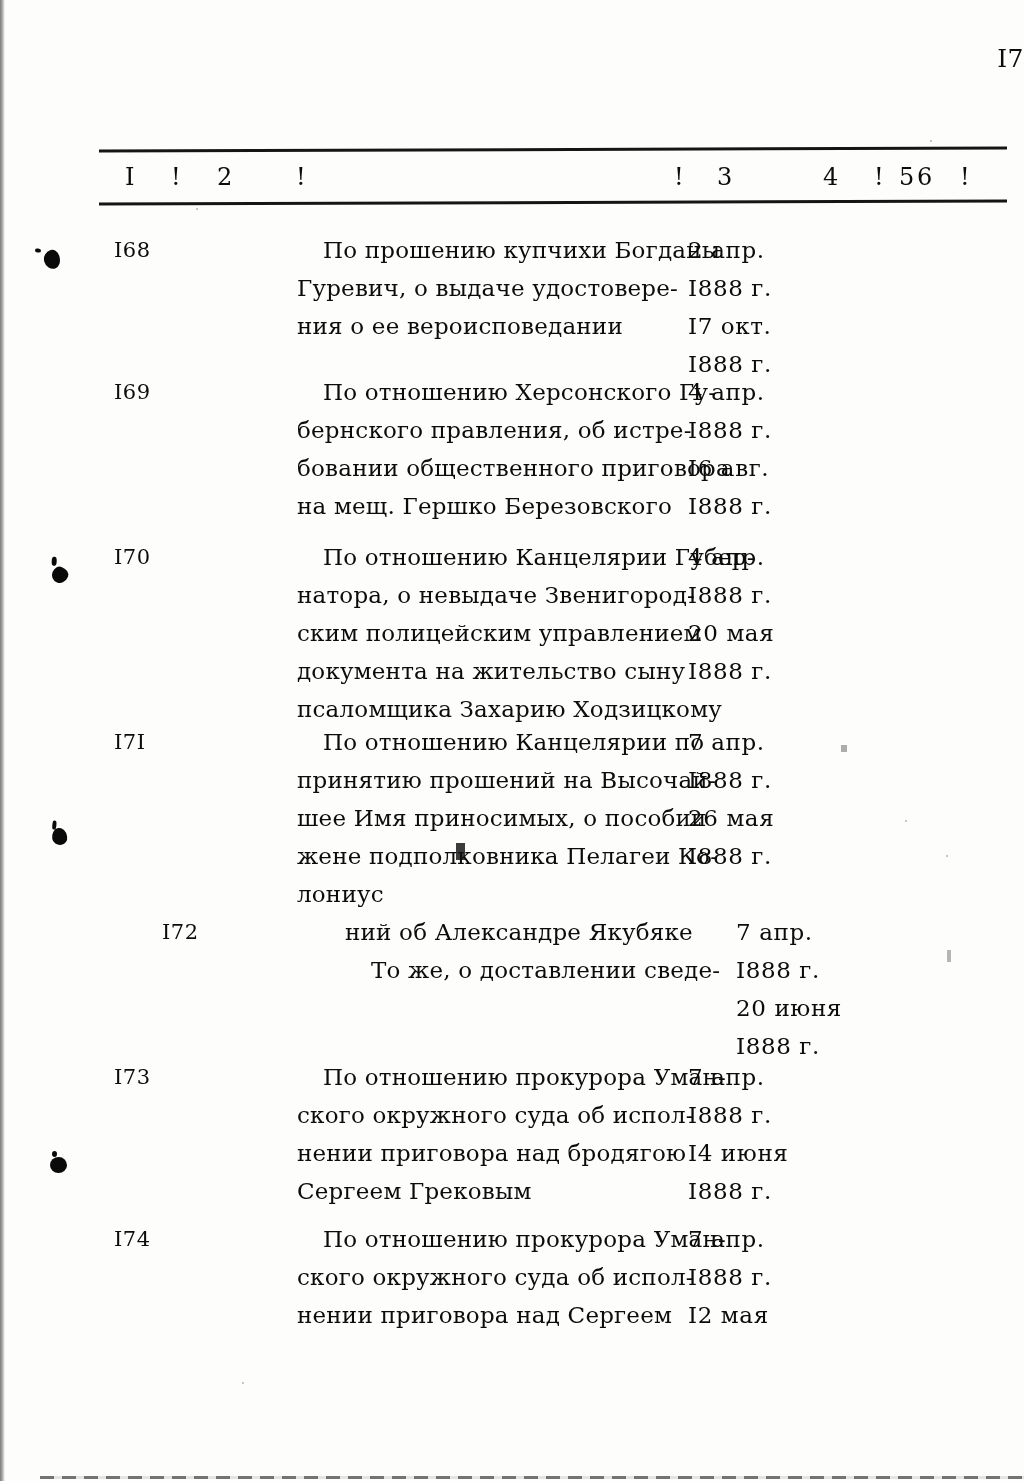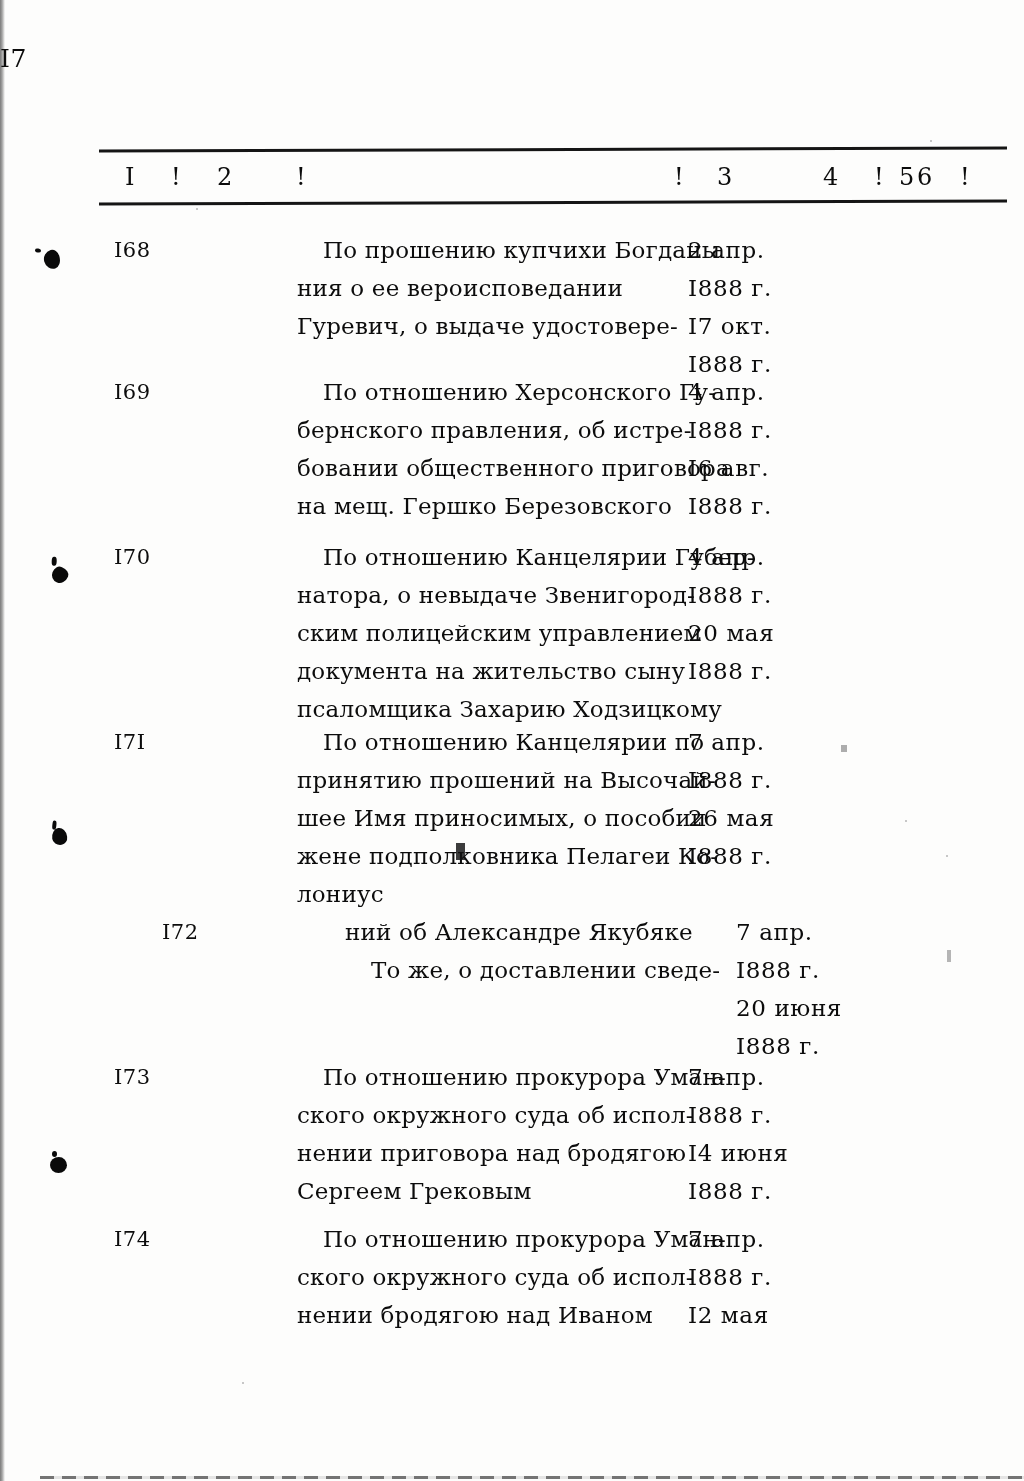--- a/index.html
+++ b/index.html
@@ -31,21 +31,21 @@
     width: 984px; height: 3px;
     background: repeating-linear-gradient(to right,#2a2a2a 0 14px, rgba(0,0,0,.15) 14px 22px);
     opacity: .65;
   }
 
   
   .page-number {
     position: absolute;
     top: 44px;
     left: 0; right: 0;
-    text-align: left;
+    text-align: right;
     font-size: 25px;
     letter-spacing: .5px;
     font-family: "DejaVu Serif", serif;
   }
 
   
   .rule {
     position: absolute;
     left: 99px;
     width: 908px;
@@ -210,22 +210,22 @@
       <span class="col-head" style="left: 575px;">!</span>
       <span class="col-head" style="left: 775px;">!</span>
       <span class="col-head" style="left: 861px;">!</span>
     </div>
 
   <div id="entries">
       <div class="entry" style="top: 231px; height: 152px;">
         <div class="entry-num">I68</div>
         <div class="entry-body">
           <div class="tline indent">По прошению купчихи Богданы</div>
+          <div class="tline">Гуревич, о выдаче удостовере-</div>
           <div class="tline">ния о ее вероисповедании</div>
-          <div class="tline">Гуревич, о выдаче удостовере-</div>
         </div>
         <div class="entry-dates">
           <div class="tline dateline">2 апр.</div>
           <div class="tline dateline">I888 г.</div>
           <div class="tline dateline">I7 окт.</div>
           <div class="tline dateline">I888 г.</div>
         </div>
       </div>
       <div class="entry" style="top: 373px; height: 152px;">
         <div class="entry-num">I69</div>
@@ -300,21 +300,21 @@
           <div class="tline dateline">I888 г.</div>
           <div class="tline dateline">I4 июня</div>
           <div class="tline dateline">I888 г.</div>
         </div>
       </div>
       <div class="entry" style="top: 1220px; height: 114px;">
         <div class="entry-num">I74</div>
         <div class="entry-body">
           <div class="tline indent">По отношению прокурора Уман-</div>
           <div class="tline">ского окружного суда об испол-</div>
-          <div class="tline">нении бродягою над Иваном</div>
+          <div class="tline">нении приговора над Сергеем</div>
         </div>
         <div class="entry-dates">
           <div class="tline dateline">7 апр.</div>
           <div class="tline dateline">I888 г.</div>
           <div class="tline dateline">I2 мая</div>
         </div>
       </div>
     </div>
 
   <div class="blot b1"></div>

